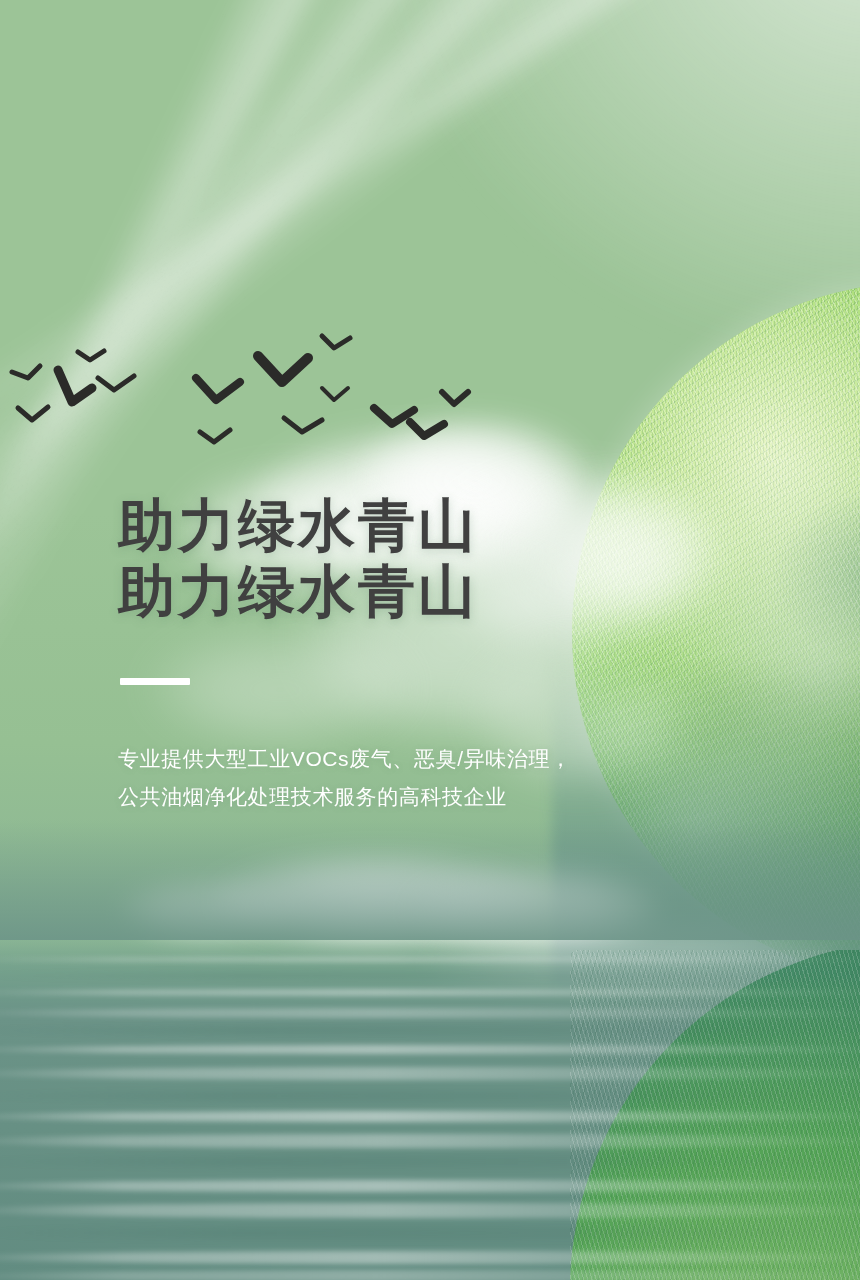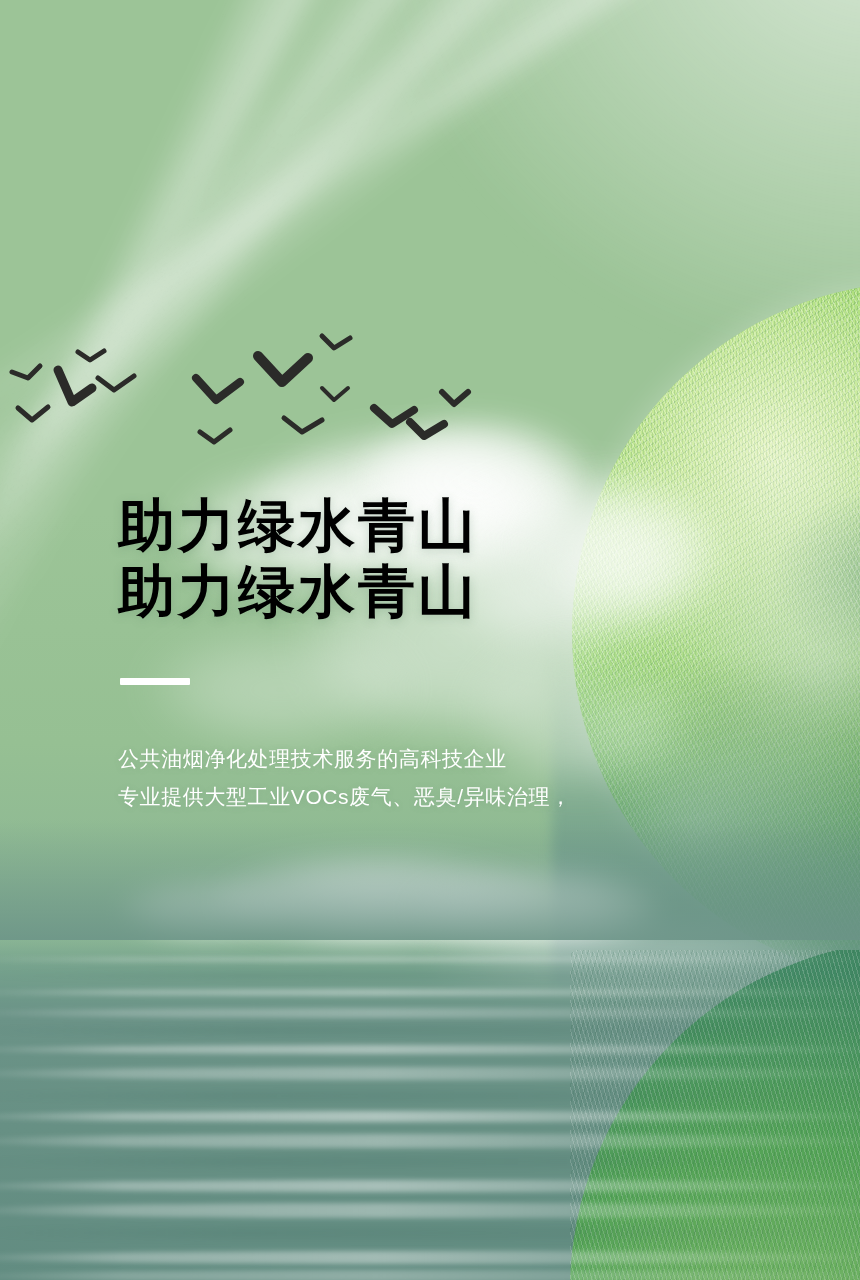--- a/index.html
+++ b/index.html
@@ -236,21 +236,21 @@
 
   
   .copy {
     position: absolute;
     left: 118px;
     top: 492px;
     width: 560px;
     z-index: 40;
   }
   .headline {
-    color: #000000;
+    color: #404040;
     font-size: 57px;
     font-weight: 700;
     line-height: 1.16;
     letter-spacing: 3px;
     margin: 0;
     text-shadow: 0 2px 10px rgba(90,130,100,.28);
     white-space: nowrap;
   }
   .divider {
     width: 70px;
@@ -385,18 +385,18 @@
     <div class="rip-dark" style="bottom:40px;  height:14px; opacity:.38;"></div>
     <div class="rip" style="bottom:16px;  height:13px; opacity:.58;"></div>
     <div class="rip" style="bottom:-2px;  height:12px; opacity:.42;"></div>
   </div>
 
   <div class="copy">
     <h1 class="headline">助力绿水青山</h1>
     <h1 class="headline">助力绿水青山</h1>
     <div class="divider"></div>
     <div class="subcopy">
+      <div>专业提供大型工业VOCs废气、恶臭/异味治理，</div>
       <div>公共油烟净化处理技术服务的高科技企业</div>
-      <div>专业提供大型工业VOCs废气、恶臭/异味治理，</div>
     </div>
   </div>
 
 </div>
 
 </body></html>

